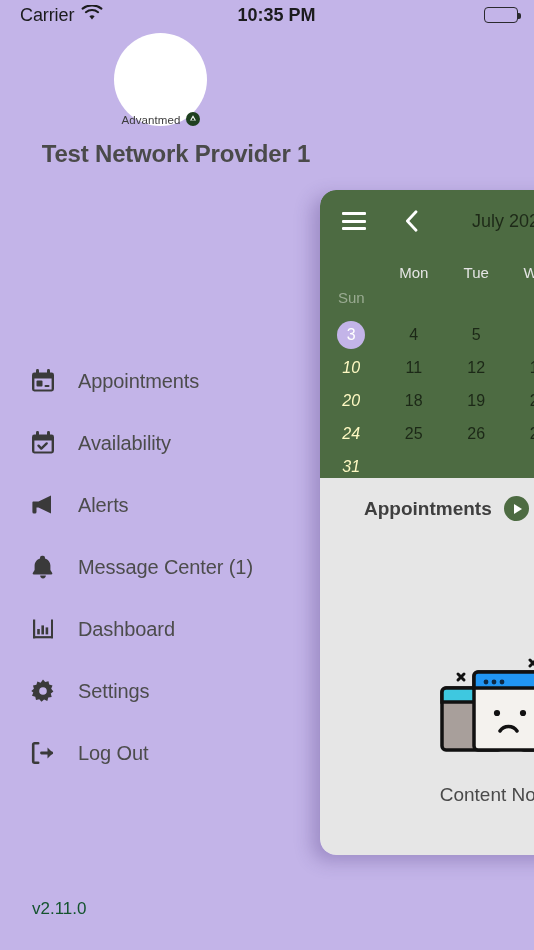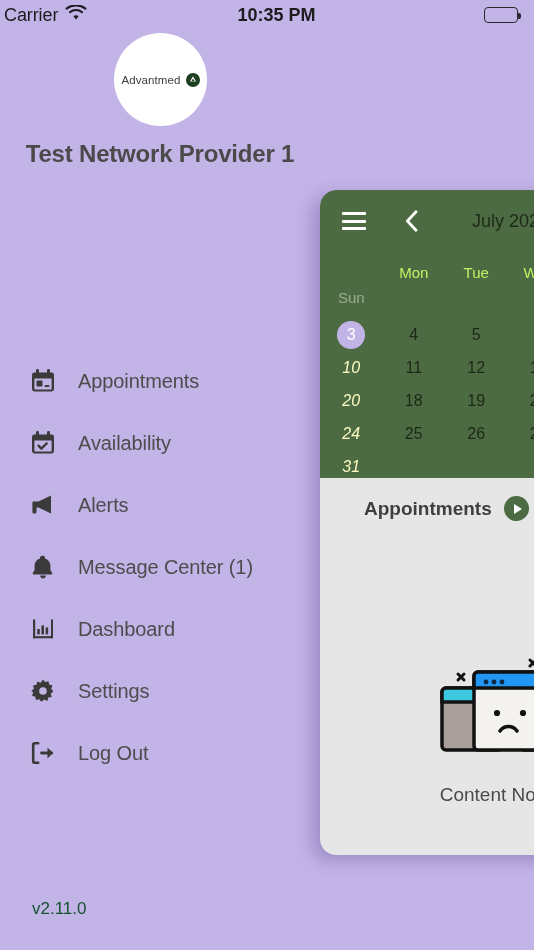--- a/index.html
+++ b/index.html
@@ -9,40 +9,40 @@
     background:#c3b4e8;
     position:relative;
     overflow:hidden;
   }
 
   
   .statusbar{
     position:absolute; top:0; left:0; width:534px; height:30px;
     display:flex; align-items:center; color:#1c1c1e;
   }
-  .sb-left{ position:absolute; left:4px; display:flex; align-items:center; gap:7px; }
+  .sb-left{ position:absolute; left:20px; display:flex; align-items:center; gap:7px; }
   .sb-carrier{ font-size:18px; font-weight:400; letter-spacing:-.1px; }
   .sb-time{ position:absolute; left:16px; width:521px; text-align:center; font-size:18px; font-weight:700; }
   .sb-right{ position:absolute; right:16px; display:flex; align-items:center; }
 
   .battery{ width:34px; height:16px; border:1.6px solid #2a2a2e; border-radius:4px; padding:1.6px; position:relative; }
   .battery-fill{ width:100%; height:100%; background:#0d0d10; border-radius:2px; }
   .battery-cap{ position:absolute; right:-4px; top:4.5px; width:2.6px; height:6px; background:#2a2a2e; border-radius:0 2px 2px 0; }
 
   
   .logo-circle{
     position:absolute; left:114px; top:33px; width:93px; height:93px;
     border-radius:50%; background:#ffffff;
-    display:flex; align-items:center; justify-content:center; gap:5px;
+    display:flex; align-items:flex-end; justify-content:center; gap:5px;
   }
   .logo-text{ font-size:11.5px; color:#3c3c3c; letter-spacing:.1px; }
   .logo-mark svg{ display:block; }
 
   .provider-title{
-    position:absolute; left:0; top:138px; width:320px;
+    position:absolute; left:16px; top:138px; width:320px;
     text-align:center; font-size:24px; font-weight:700;
     color:#4a4a4a; line-height:1.32; letter-spacing:-.2px;
   }
 
   
   .menu{ position:absolute; left:0; top:350px; width:320px; }
   .menu-item{
     display:flex; align-items:center; height:62px; padding-left:28px; gap:20px;
   }
   .menu-icon{ width:30px; height:30px; display:flex; align-items:center; justify-content:center; flex:0 0 30px; }
@@ -69,21 +69,21 @@
     display:flex; align-items:center; height:62px; padding:0 0 0 22px; position:relative;
   }
   .hamburger{ width:24px; height:18px; display:flex; flex-direction:column; justify-content:space-between; }
   .hamburger span{ display:block; height:3px; background:#fff; border-radius:1px; }
   .cal-back{ margin-left:36px; width:18px; height:24px; display:flex; align-items:center; justify-content:center; }
   .cal-month{
     position:absolute; left:152px; top:50%; transform:translateY(-50%);
     font-size:18px; color:#1e2a18; white-space:nowrap;
   }
   .cal-dow{ display:grid; grid-template-columns:repeat(4,1fr); padding:12px 0 0 0; }
-  .cal-dow div{ text-align:center; font-size:15px; color:#bef264; }
+  .cal-dow div{ text-align:center; font-size:15px; color:#e5e5e5; }
   .cal-dow div.dim{ color:#9aab92;margin-top:25px; }
 
   .cal-grid{ display:grid; grid-template-columns:repeat(4,1fr); row-gap:11px; padding-top:18px; }
   .cal-cell{ height:22px; display:flex; align-items:center; justify-content:center; font-size:16px; color:#1c2817; }
   .cal-cell.dim{ color:#fef9c3;font-style:italic; }
   .cal-cell.sel{ color:#ffffff; }
   .cal-cell.sel .sel-dot{
     width:28px; height:28px; border-radius:50%; background:#c3b4e8;
     display:flex; align-items:center; justify-content:center; color:#ffffff; font-size:16px;
   }

